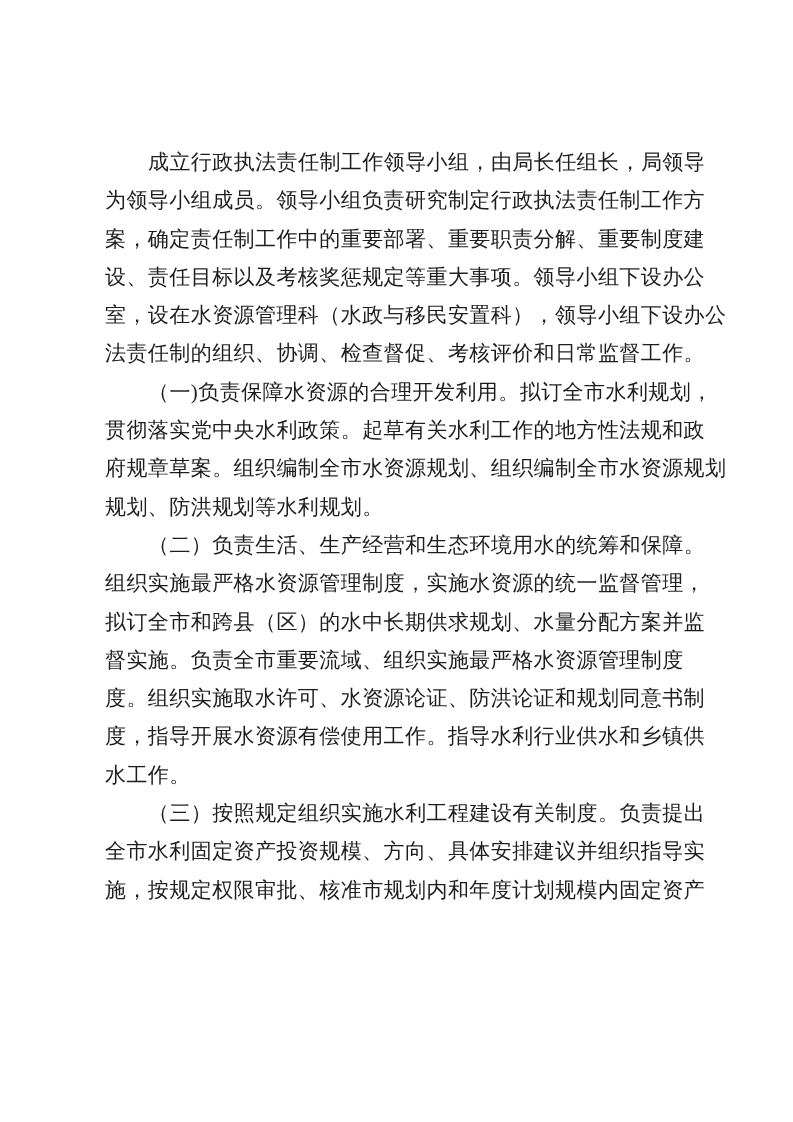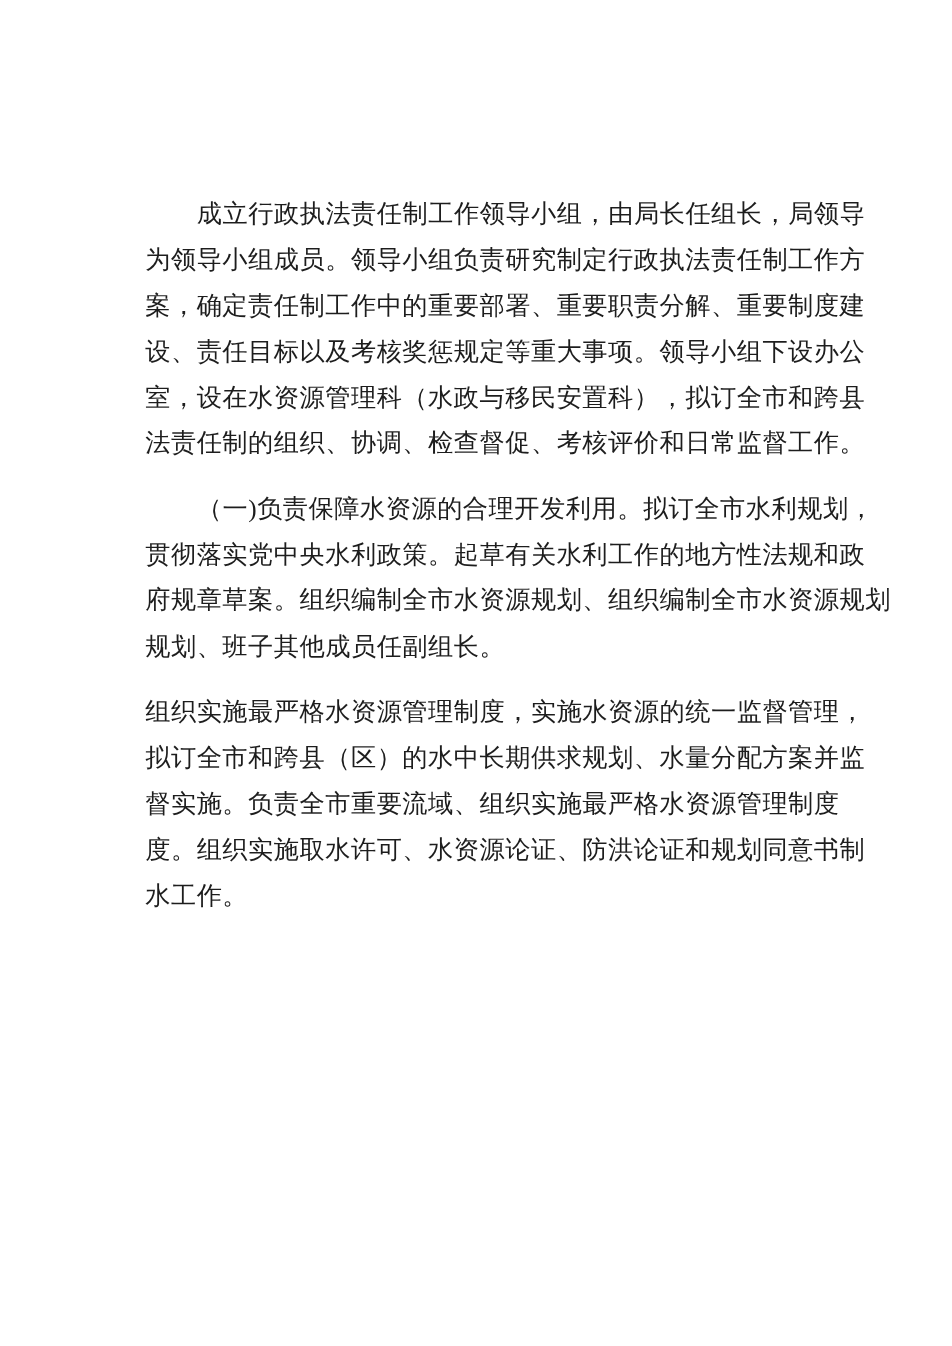--- a/index.html
+++ b/index.html
@@ -14,21 +14,21 @@
     background: #ffffff;
     overflow: hidden;
   }
   .text-block {
     position: absolute;
     left: 105px;
     top: 143px;
     width: 600px;
   }
   .paragraph {
-    margin: 16px;
+    margin: 0;
     padding: 0;
   }
   .line {
     font-family: "Liberation Serif", "DejaVu Serif", serif;
     font-size: 21px;
     line-height: 38.3px;
     height: 38.3px;
     letter-spacing: 0.43px;
     color: #1d1d1d;
     white-space: nowrap;
@@ -42,35 +42,42 @@
 <body>
 
 <div class="page" style="background: rgb(255, 255, 255);">
   <div class="text-block" style="color: rgb(29, 29, 29);">
 
     <div class="paragraph">
       <div class="line indent">成立行政执法责任制工作领导小组，由局长任组长，局领导</div>
       <div class="line">为领导小组成员。领导小组负责研究制定行政执法责任制工作方</div>
       <div class="line">案，确定责任制工作中的重要部署、重要职责分解、重要制度建</div>
       <div class="line">设、责任目标以及考核奖惩规定等重大事项。领导小组下设办公</div>
-      <div class="line">室，设在水资源管理科（水政与移民安置科），拟订全市和跨县</div>
+      <div class="line">室，设在水资源管理科（水政与移民安置科），领导小组下设办公</div>
       <div class="line">法责任制的组织、协调、检查督促、考核评价和日常监督工作。</div>
     </div>
 
 
     <div class="paragraph">
       <div class="line indent">（一)负责保障水资源的合理开发利用。拟订全市水利规划，</div>
       <div class="line">贯彻落实党中央水利政策。起草有关水利工作的地方性法规和政</div>
       <div class="line">府规章草案。组织编制全市水资源规划、组织编制全市水资源规划</div>
-      <div class="line">规划、班子其他成员任副组长。</div>
+      <div class="line">规划、防洪规划等水利规划。</div>
     </div>
 
     <div class="paragraph">
+      <div class="line indent">（二）负责生活、生产经营和生态环境用水的统筹和保障。</div>
       <div class="line">组织实施最严格水资源管理制度，实施水资源的统一监督管理，</div>
       <div class="line">拟订全市和跨县（区）的水中长期供求规划、水量分配方案并监</div>
       <div class="line">督实施。负责全市重要流域、组织实施最严格水资源管理制度</div>
       <div class="line">度。组织实施取水许可、水资源论证、防洪论证和规划同意书制</div>
+      <div class="line">度，指导开展水资源有偿使用工作。指导水利行业供水和乡镇供</div>
       <div class="line">水工作。</div>
     </div>
 
+    <div class="paragraph">
+      <div class="line indent">（三）按照规定组织实施水利工程建设有关制度。负责提出</div>
+      <div class="line">全市水利固定资产投资规模、方向、具体安排建议并组织指导实</div>
+      <div class="line">施，按规定权限审批、核准市规划内和年度计划规模内固定资产</div>
+    </div>
 
   </div>
 </div>
 
 </body></html>

